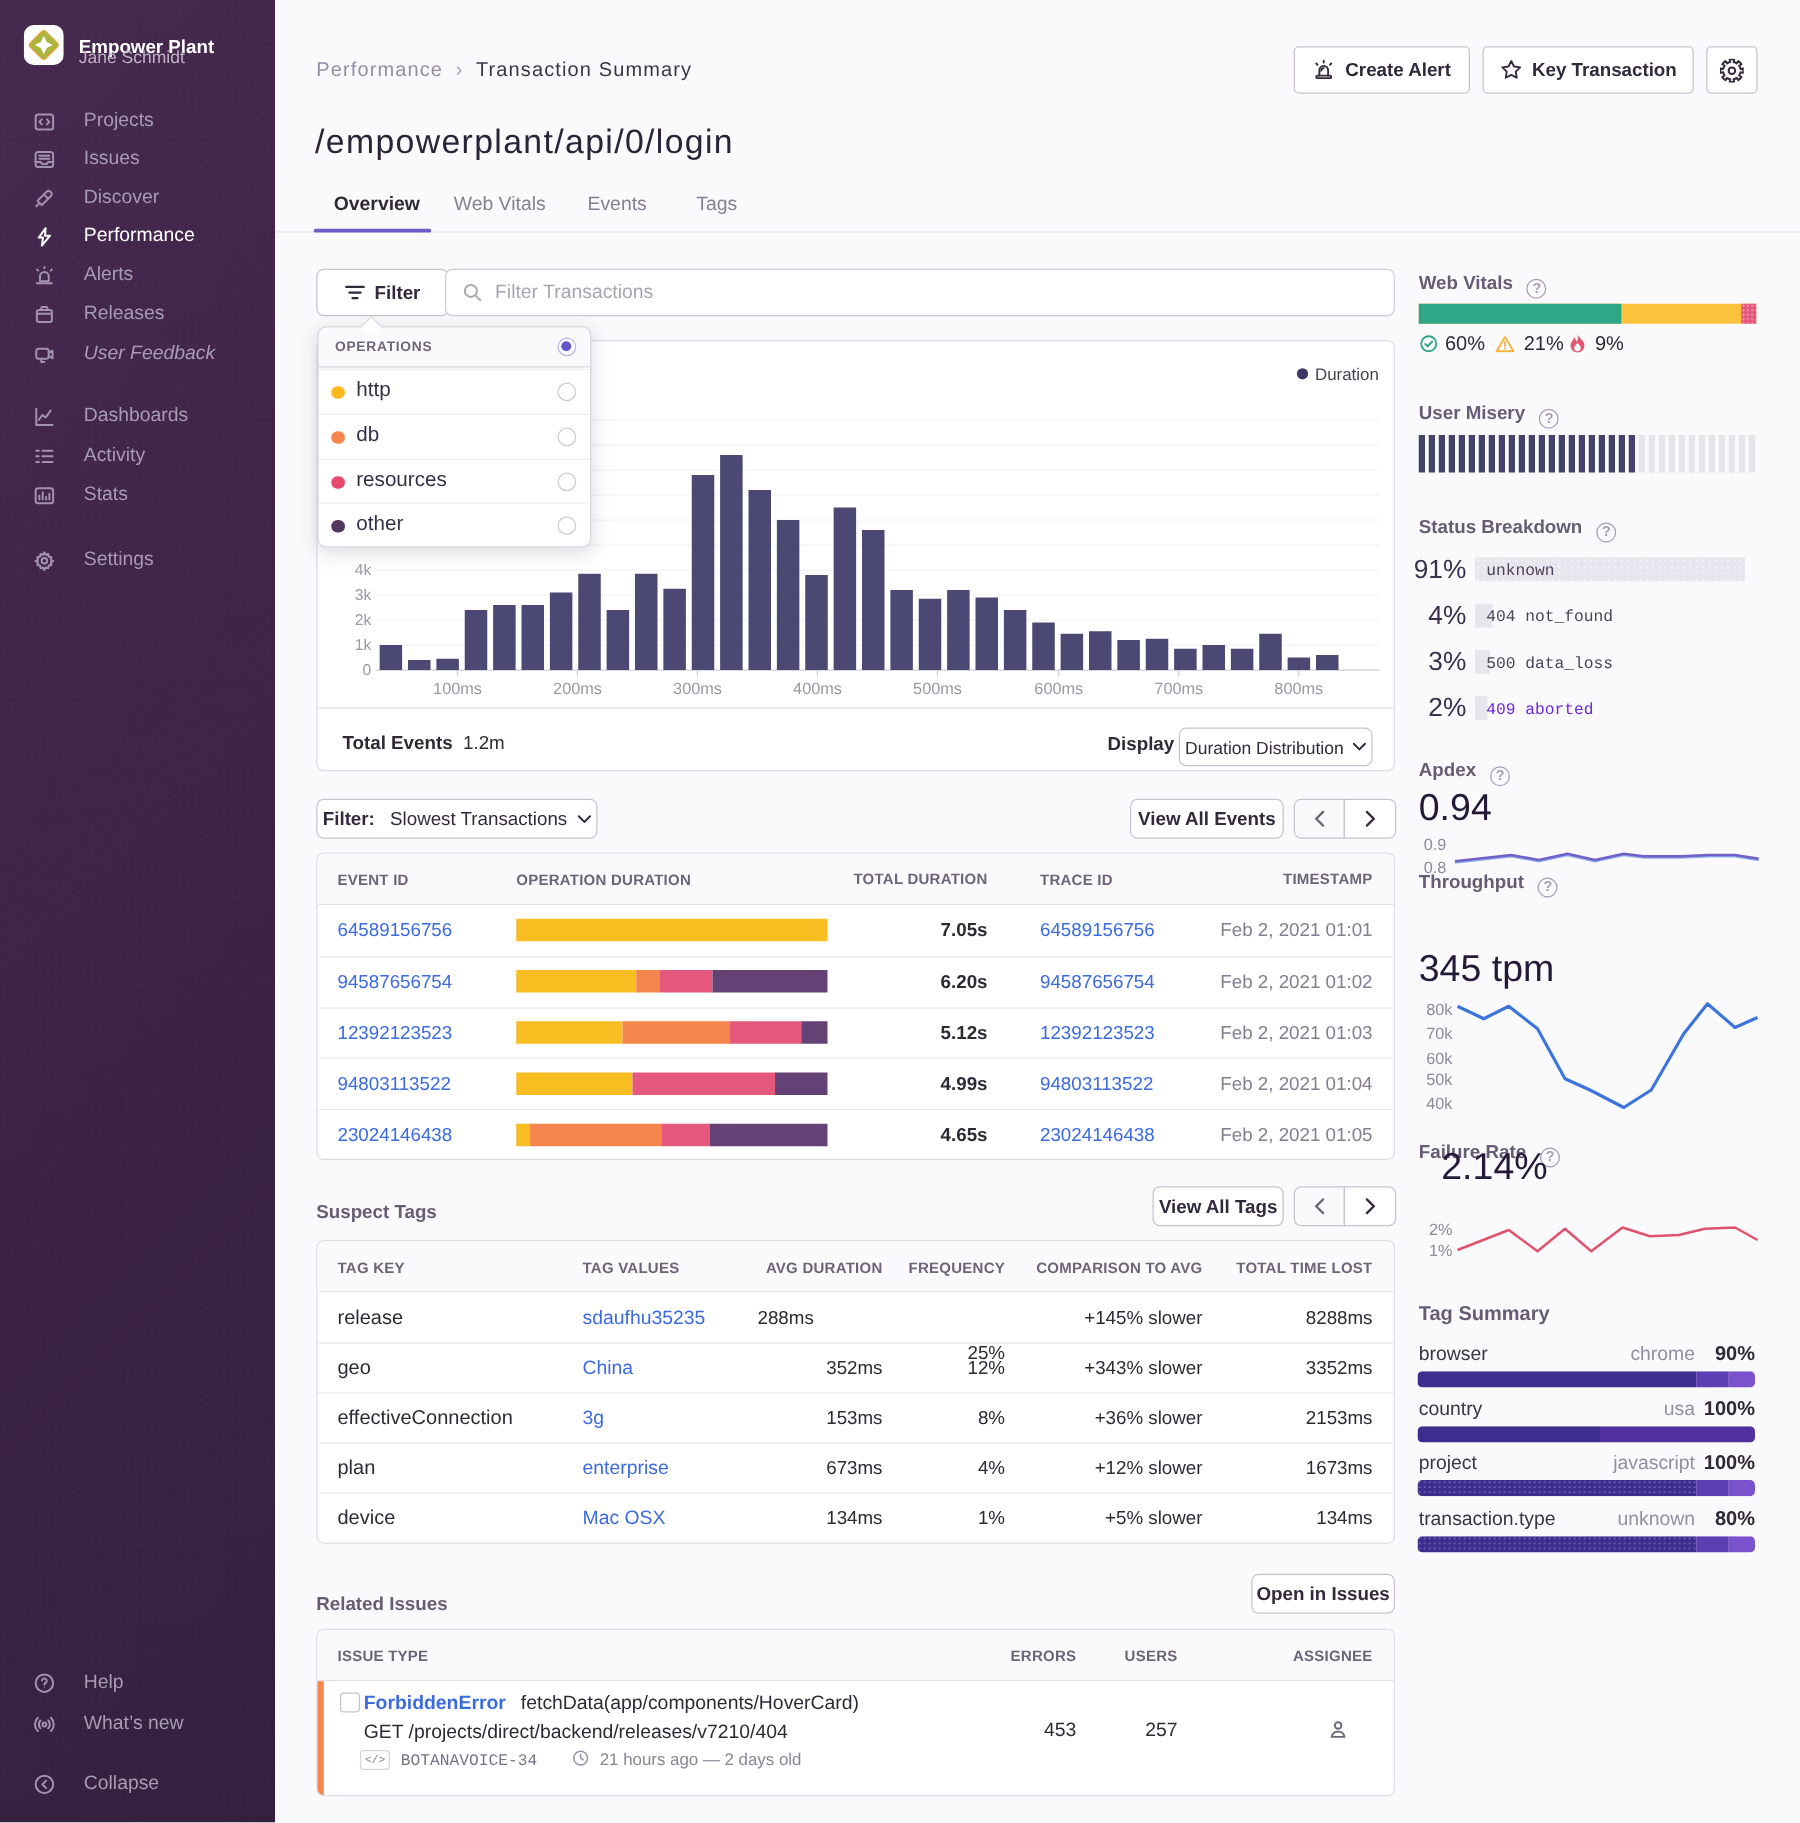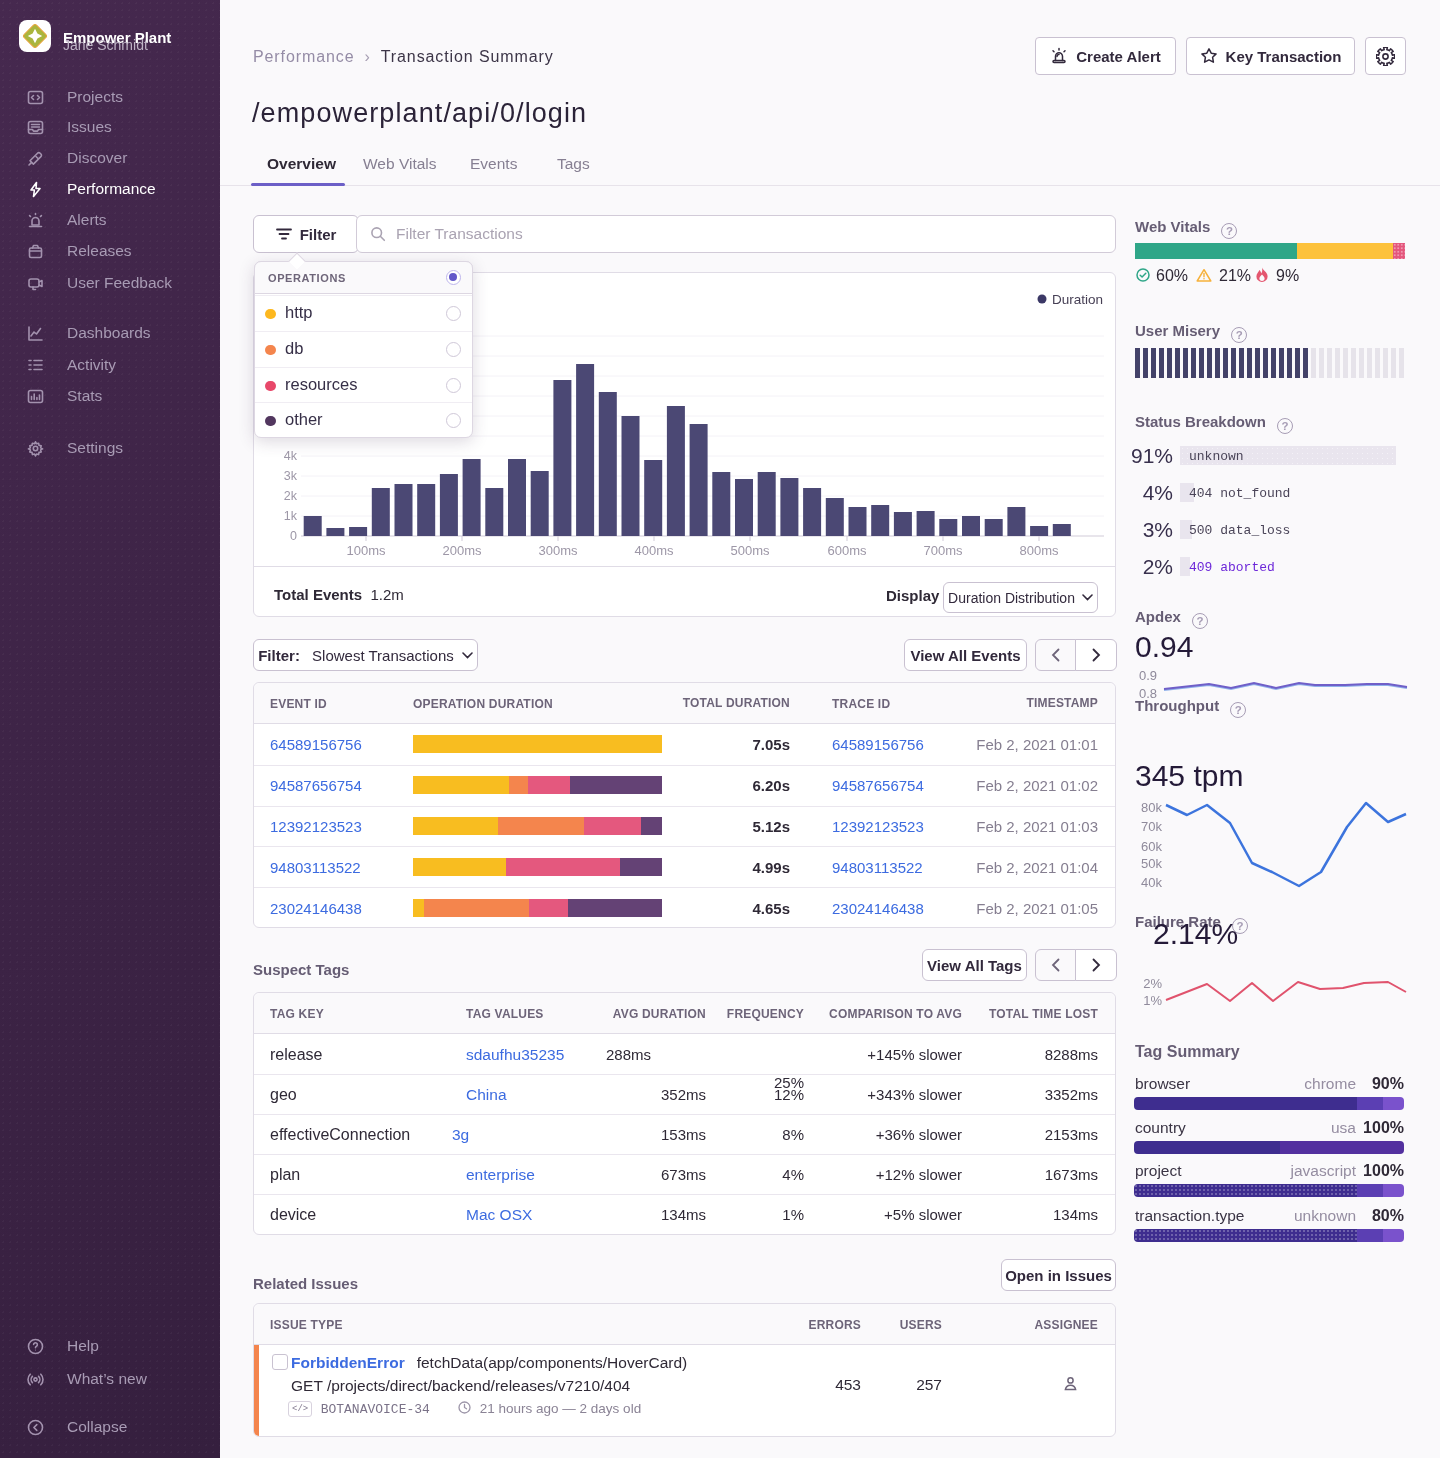--- a/index.html
+++ b/index.html
@@ -88,21 +88,21 @@
       </svg>
       <span style="position:absolute;left:67px;top:2px;">Alerts</span>
     </div>
     <div class="nav-item" style="top:240px;">
       <svg width="17" height="17" viewBox="0 0 17 17" style="position:absolute;left:27px;top:3px;">
         <rect x="2.5" y="5" width="12" height="9.5" rx="1.5" stroke="#a392ae" stroke-width="1.6" fill="none" stroke-linecap="round" stroke-linejoin="round"></rect>
         <path d="M2.5 8 h12 M5.5 5 L6.5 2.5 h4 L11.5 5" stroke="#a392ae" stroke-width="1.6" fill="none" stroke-linecap="round" stroke-linejoin="round"></path>
       </svg>
       <span style="position:absolute;left:67px;top:2px;">Releases</span>
     </div>
-    <div class="nav-item" style="top:272px;">
+    <div class="nav-item" style="top:272px;font-style:italic;">
       <svg width="17" height="17" viewBox="0 0 17 17" style="position:absolute;left:27px;top:3px;">
         <rect x="2" y="4" width="10" height="8" rx="2" stroke="#a392ae" stroke-width="1.6" fill="none" stroke-linecap="round" stroke-linejoin="round"></rect>
         <path d="M12 7 l3 -1.5 v6 l-3 -1.5 M6 12 v2.5 h2.5" stroke="#a392ae" stroke-width="1.6" fill="none" stroke-linecap="round" stroke-linejoin="round"></path>
       </svg>
       <span style="position:absolute;left:67px;top:2px;">User Feedback</span>
     </div>
     <div class="nav-item" style="top:322px;">
       <svg width="17" height="17" viewBox="0 0 17 17" style="position:absolute;left:27px;top:3px;">
         <path d="M2 2 v13 h13" stroke="#a392ae" stroke-width="1.6" fill="none" stroke-linecap="round" stroke-linejoin="round"></path>
         <path d="M4 11 l3-4 2.5 2 4-5.5" stroke="#a392ae" stroke-width="1.6" fill="none" stroke-linecap="round" stroke-linejoin="round"></path>
@@ -387,21 +387,21 @@
 <div class="cell" style="left:978px; top:1046.0px; width:120px; text-align:right;">8288ms</div>
 <div class="abs" style="left:254px; top:1074px; width:861px; border-top:1px solid #eae6ee;"></div>
 <div class="cell" style="left:270px; top:1086.1px; font-size:16px;">geo</div>
 <div class="cell link" style="left:466px; top:1086.1px; font-size:15.5px;">China</div>
 <div class="cell" style="left:606px; top:1086.1px; width:100px; text-align:right;">352ms</div>
 <div class="cell" style="left:724px; top:1086.1px; width:80px; text-align:right;">12%</div>
 <div class="cell" style="left:822px; top:1086.1px; width:140px; text-align:right;">+343% slower</div>
 <div class="cell" style="left:978px; top:1086.1px; width:120px; text-align:right;">3352ms</div>
 <div class="abs" style="left:254px; top:1114px; width:861px; border-top:1px solid #eae6ee;"></div>
 <div class="cell" style="left:270px; top:1126.1999999999998px; font-size:16px;">effectiveConnection</div>
-<div class="cell link" style="left:452px; top:1126.1999999999998px; font-size:15.5px;">3g</div>
+<div class="cell link" style="left:466px; top:1126.1999999999998px; font-size:15.5px;">3g</div>
 <div class="cell" style="left:606px; top:1126.1999999999998px; width:100px; text-align:right;">153ms</div>
 <div class="cell" style="left:724px; top:1126.1999999999998px; width:80px; text-align:right;">8%</div>
 <div class="cell" style="left:822px; top:1126.1999999999998px; width:140px; text-align:right;">+36% slower</div>
 <div class="cell" style="left:978px; top:1126.1999999999998px; width:120px; text-align:right;">2153ms</div>
 <div class="abs" style="left:254px; top:1154px; width:861px; border-top:1px solid #eae6ee;"></div>
 <div class="cell" style="left:270px; top:1166.2999999999997px; font-size:16px;">plan</div>
 <div class="cell link" style="left:466px; top:1166.2999999999997px; font-size:15.5px;">enterprise</div>
 <div class="cell" style="left:606px; top:1166.2999999999997px; width:100px; text-align:right;">673ms</div>
 <div class="cell" style="left:724px; top:1166.2999999999997px; width:80px; text-align:right;">4%</div>
 <div class="cell" style="left:822px; top:1166.2999999999997px; width:140px; text-align:right;">+12% slower</div>

